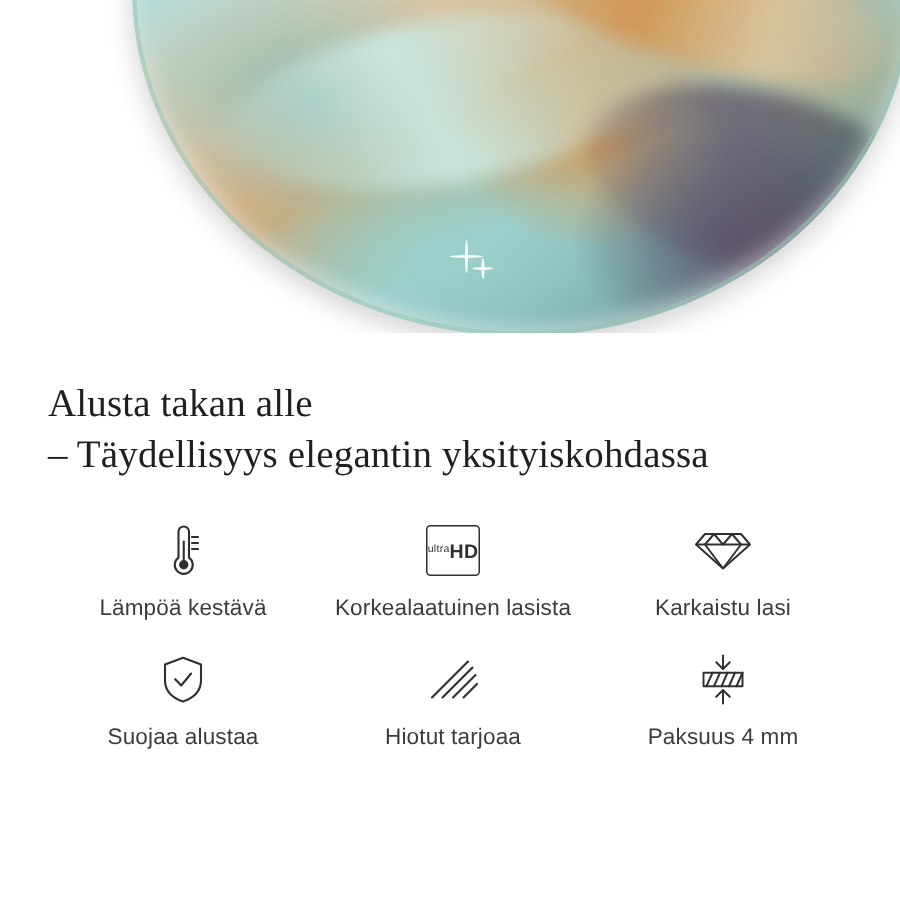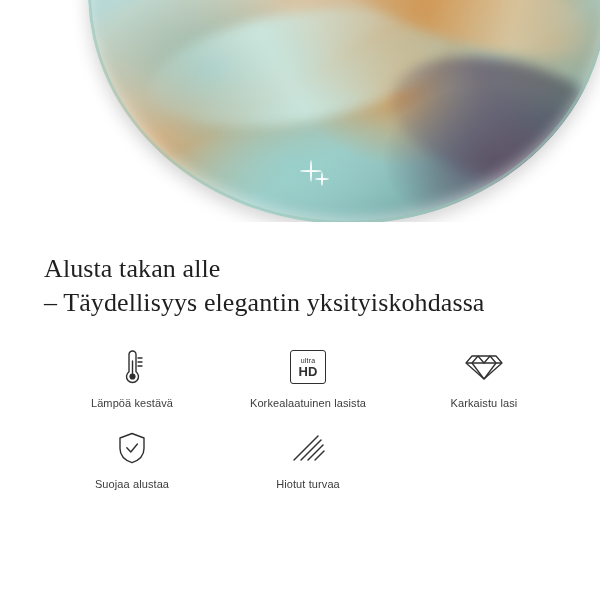--- a/index.html
+++ b/index.html
@@ -85,21 +85,21 @@
     border-radius: 50%;
   }
   .hero-sparkle:before { width: 22px; height: 2px; }
   .hero-sparkle:after { width: 2px; height: 22px; }
   .hero-sparkle.s2 { left: 315px; top: 172px; width: 14px; height: 14px; }
   .hero-sparkle.s2:before { width: 14px; }
   .hero-sparkle.s2:after { height: 14px; }
 
   
   .content {
-    padding: 18px 28px 0 44px;
+    padding: 18px 28px 0 32px;
   }
   .headline {
     font-family: "Liberation Serif", serif;
     font-size: 26px;
     line-height: 34px;
     font-weight: 400;
     color: #1f1f1f;
     margin: 12px 0 0 0;
     letter-spacing: 0.1px;
   }
@@ -130,31 +130,30 @@
   }
   .feature-icon {
     height: 42px;
     display: flex;
     align-items: center;
     justify-content: center;
     color: #2f2f2f;
   }
   .feature-label {
     margin-top: 9px;
-    font-size: 11px;
+    font-size: 15px;
     color: #3c3c3c;
     letter-spacing: 0.1px;
   }
   .ultrahd-box {
     border: 1.4px solid #2f2f2f;
     border-radius: 3px;
     width: 34px;
     height: 32px;
     display: flex;
-    flex-direction: column;
     align-items: center;
     justify-content: center;
     line-height: 1;
   }
   .ultrahd-box .u1 {
     font-size: 7px;
     letter-spacing: 0.2px;
     margin-bottom: 1px;
   }
   .ultrahd-box .u2 {
@@ -237,18 +236,35 @@
 
     <div class="feature">
       <div class="feature-icon">
         <svg width="36" height="34" viewBox="0 0 36 34" fill="none" stroke="#2f2f2f" stroke-width="1.4" stroke-linecap="round">
           <path d="M4 29 L28 5"></path>
           <path d="M11 29 L31 9"></path>
           <path d="M18 29 L33 14"></path>
           <path d="M25 29 L34 20"></path>
         </svg>
       </div>
-      <div class="feature-label">Hiotut turvaa</div>
-    </div>
-
+      <div class="feature-label">Hiotut tarjoaa</div>
+    </div>
+
+    <div class="feature">
+      <div class="feature-icon">
+        <svg width="36" height="36" viewBox="0 0 36 36" fill="none" stroke="#2f2f2f" stroke-width="1.3" stroke-linecap="round" stroke-linejoin="round">
+          <path d="M18 2 v8"></path>
+          <path d="M13.5 6.5 L18 11 l4.5 -4.5"></path>
+          <path d="M18 34 v-8"></path>
+          <path d="M13.5 29.5 L18 25 l4.5 4.5"></path>
+          <rect x="5" y="13.5" width="26" height="9"></rect>
+          <path d="M7 22.5 L11 13.5"></path>
+          <path d="M12 22.5 L16 13.5"></path>
+          <path d="M17 22.5 L21 13.5"></path>
+          <path d="M22 22.5 L26 13.5"></path>
+          <path d="M27 22.5 L31 13.5"></path>
+        </svg>
+      </div>
+      <div class="feature-label">Paksuus 4 mm</div>
+    </div>
 
   </div>
 </div>
 
 </body></html>

